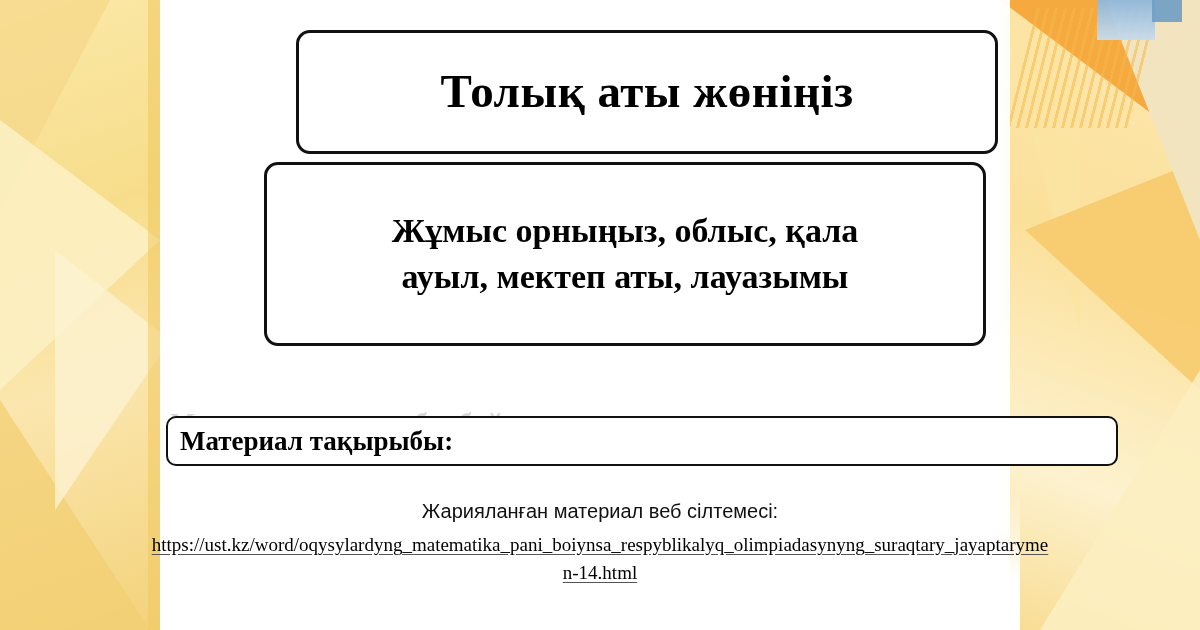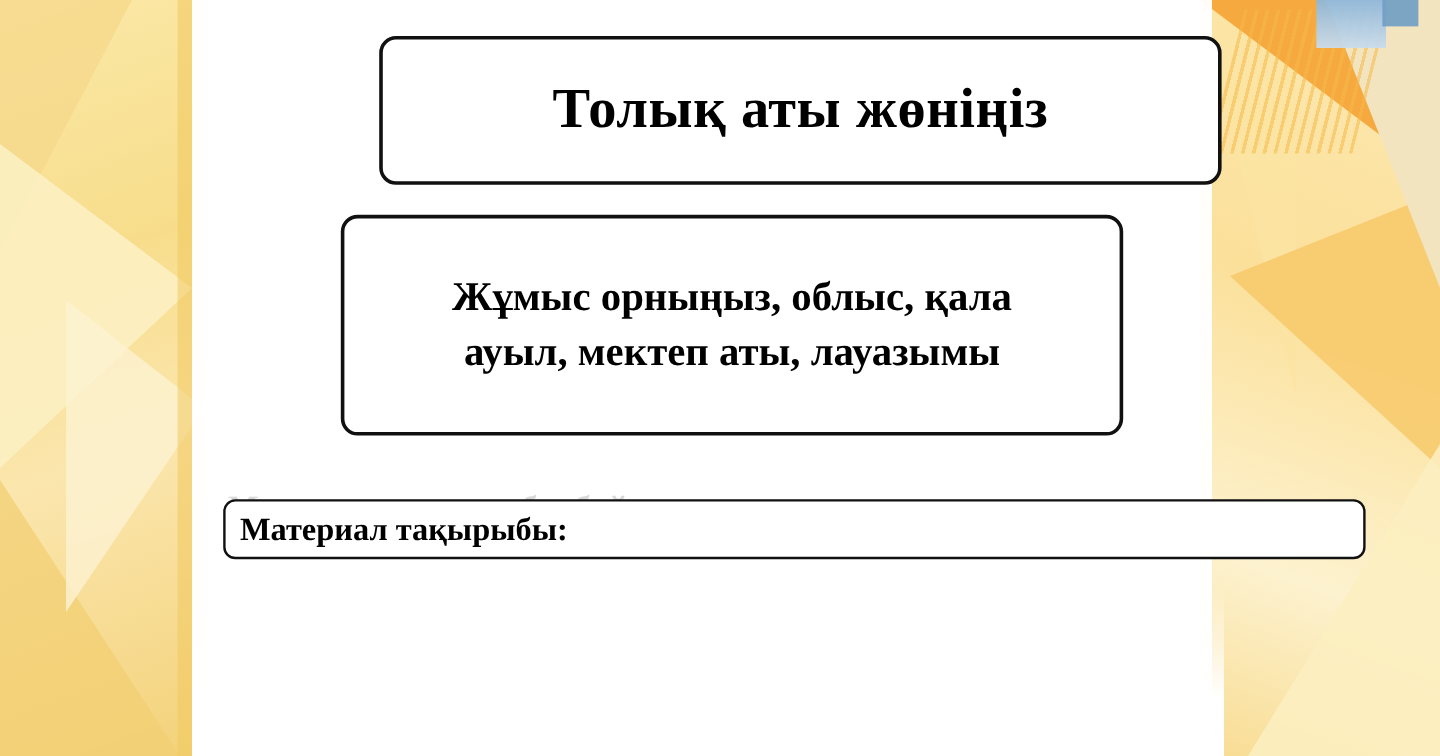--- a/index.html
+++ b/index.html
@@ -154,21 +154,20 @@
     position: absolute;
     left: 160px; bottom: 0;
     width: 860px; height: 140px;
     background: linear-gradient(180deg, rgba(255,255,255,0) 0%, #ffffff 65%);
   }
 
   
   .content {
     position: absolute;
     inset: 0;
-    margin-left: 20px;
   }
 
   .field-box {
     position: absolute;
     background: #ffffff;
     border: 3px solid #111111;
     border-radius: 14px;
     box-sizing: border-box;
     display: flex;
     align-items: center;
@@ -185,22 +184,22 @@
   .box-name .field-text {
     font-size: 47px;
     font-weight: bold;
     letter-spacing: .5px;
     color: #000000;
     line-height: 1.1;
   }
 
   .box-work {
     left: 264px;
-    top: 179px;
-    width: 652px;
+    top: 162px;
+    width: 722px;
     height: 184px;
   }
   .box-work .field-text {
     font-size: 34px;
     font-weight: bold;
     color: #000000;
     line-height: 1.35;
     padding: 0 26px;
   }
 
@@ -297,15 +296,19 @@
 
     <div class="field-box box-work">
       <span class="field-text" style="white-space: pre-line;">Жұмыс орныңыз, облыс, қала
 ауыл, мектеп аты, лауазымы</span>
     </div>
 
     <div class="field-box box-topic">
       <span class="field-text">Материал тақырыбы:</span>
     </div>
 
+    <div class="link-block">
+      <div class="link-caption">Жарияланған материал веб сілтемесі:</div>
+      <div class="link-url">https://ust.kz/word/oqysylardyng_matematika_pani_boiynsa_respyblikalyq_olimpiadasynyng_suraqtary_jayaptarymen-14.html</div>
+    </div>
 
   </div>
 </div>
 
 </body></html>

